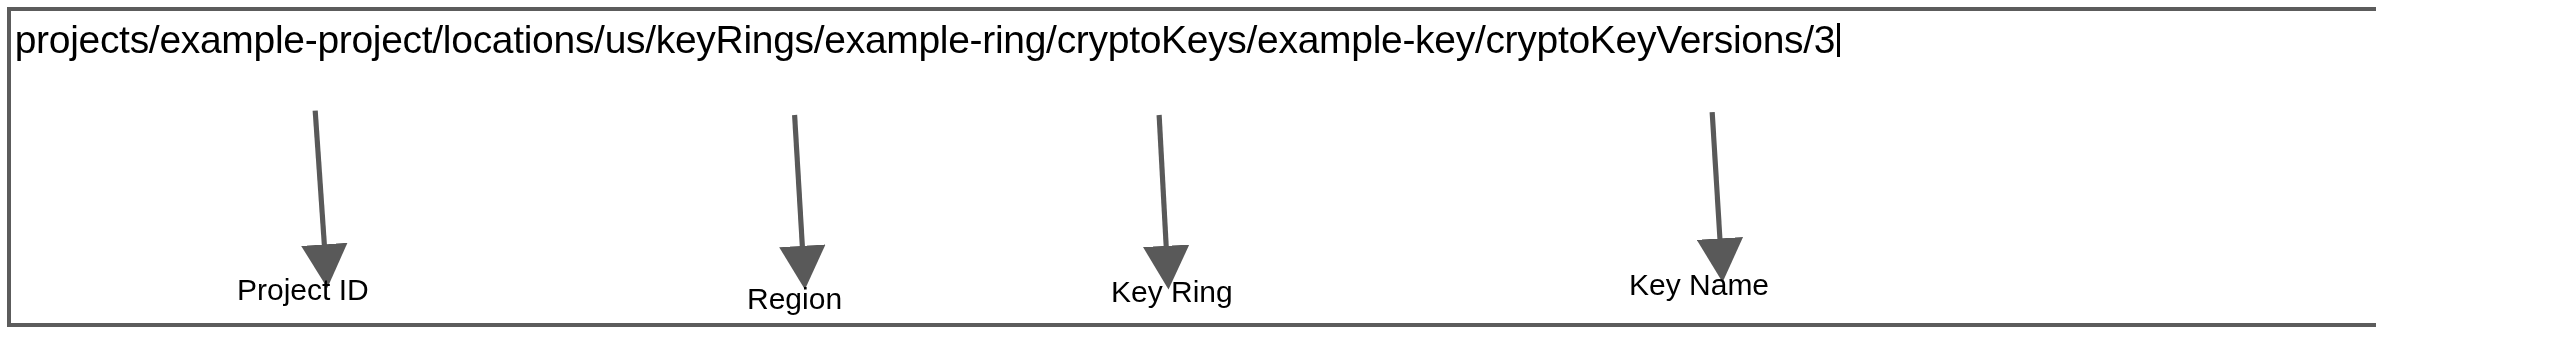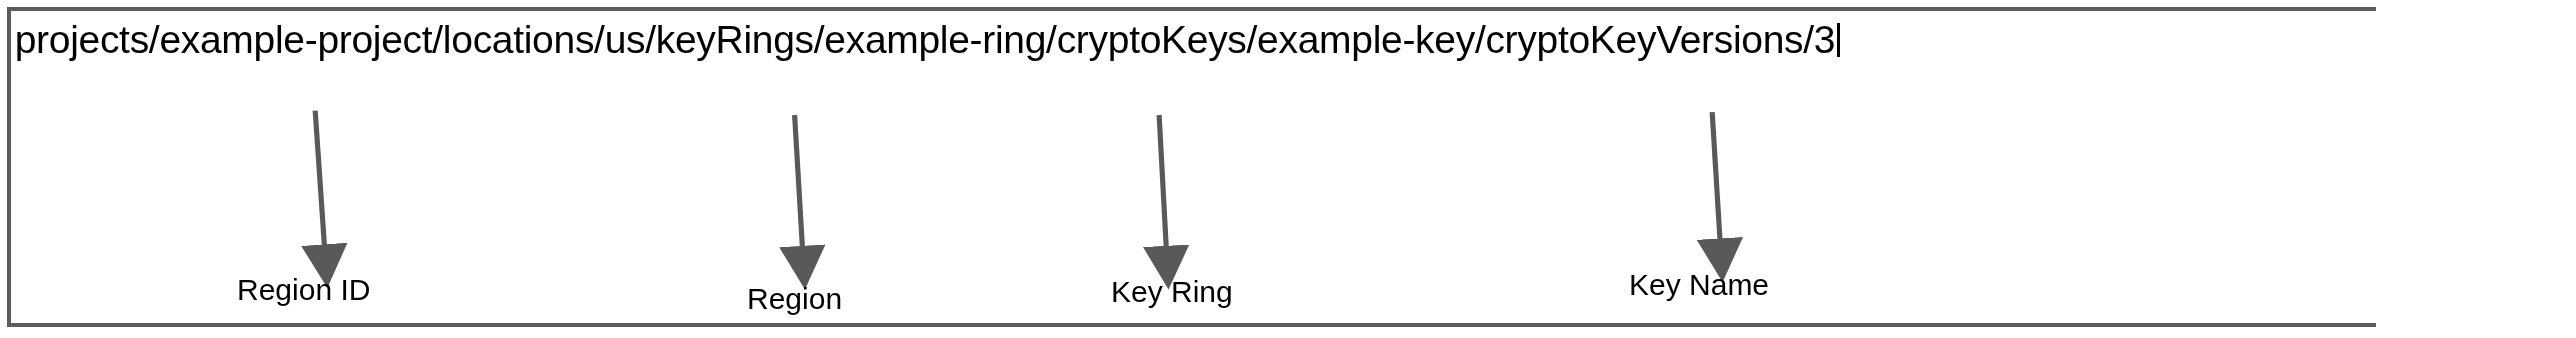--- a/index.html
+++ b/index.html
@@ -98,21 +98,21 @@
 
     <line x1="428" y1="150" x2="441" y2="340" stroke="#595959" stroke-width="7" marker-end="url(#ahead)"></line>
 
     <line x1="1079" y1="156" x2="1090" y2="342" stroke="#595959" stroke-width="7" marker-end="url(#ahead)"></line>
 
     <line x1="1574" y1="156" x2="1584" y2="342" stroke="#595959" stroke-width="7" marker-end="url(#ahead)"></line>
 
     <line x1="2325" y1="152" x2="2336" y2="332" stroke="#595959" stroke-width="7" marker-end="url(#ahead)"></line>
   </svg>
 
-  <div class="callout-label" style="left:237px; top:275px;">Region ID</div>
+  <div class="callout-label" style="left:237px; top:275px;">Project ID</div>
 
   <div class="callout-label" style="left:747px; top:284px;">Region</div>
 
   <div class="callout-label" style="left:1111px; top:277px;">Key Ring</div>
 
   <div class="callout-label" style="left:1629px; top:270px;">Key Name</div>
 
 </div>
 
 

